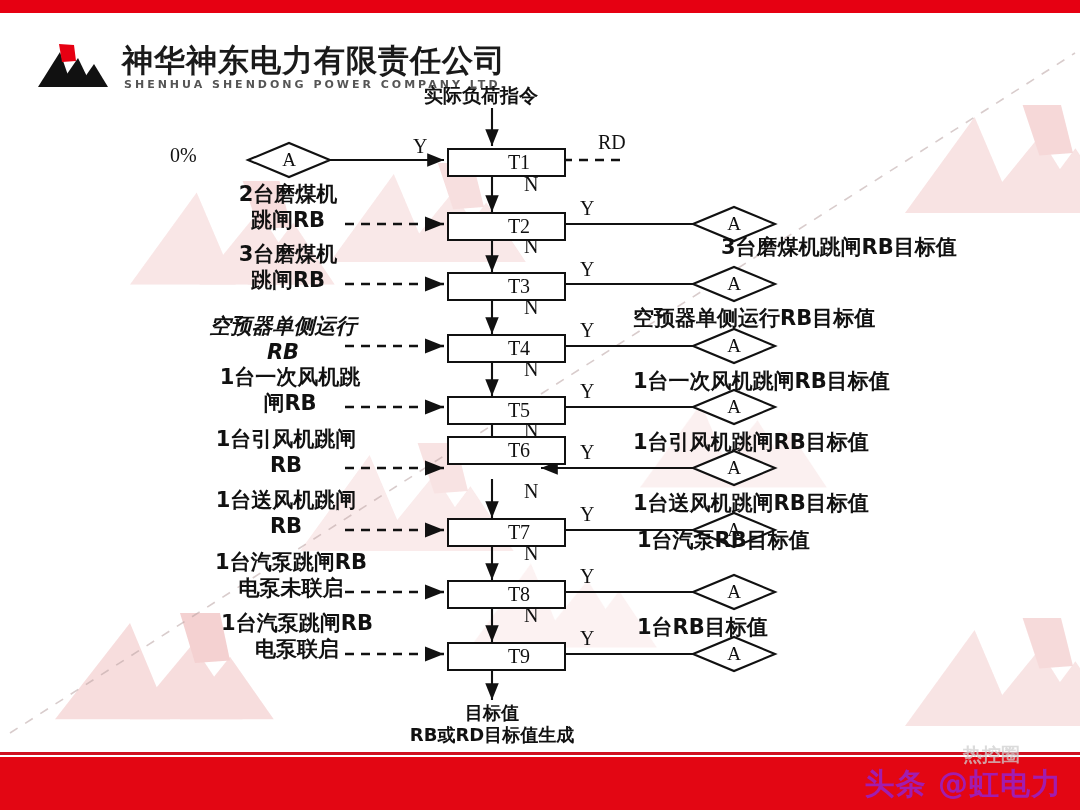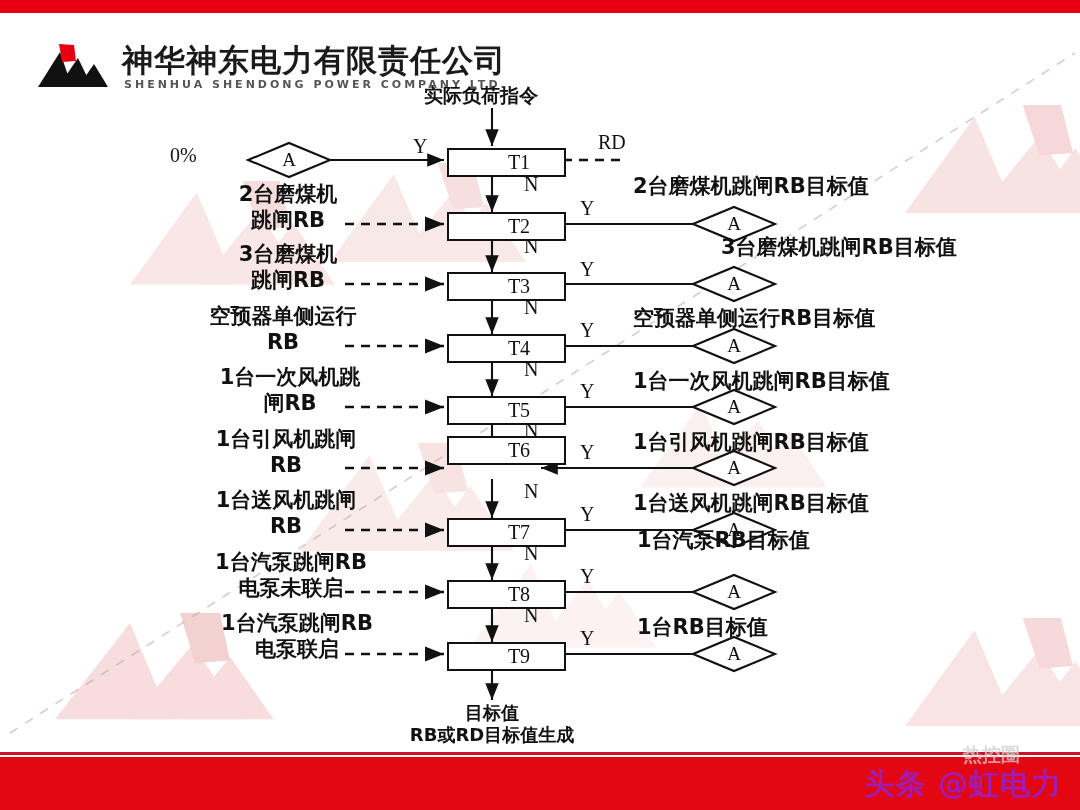--- a/index.html
+++ b/index.html
@@ -266,21 +266,21 @@
   <div class="lbl lbl-yn" style="left:524px;top:603px;">N</div>
 
   <div class="lbl lbl-cn center" style="left:218px;top:182px;width:140px;">
     <div>2台磨煤机</div>
     <div>跳闸RB</div>
   </div>
   <div class="lbl lbl-cn center" style="left:218px;top:242px;width:140px;">
     <div>3台磨煤机</div>
     <div>跳闸RB</div>
   </div>
-  <div class="lbl lbl-cn center" style="left:198px;top:304px;width:170px;">
+  <div class="lbl lbl-cn center" style="left:198px;top:314px;width:170px;font-style:italic;">
     <div>空预器单侧运行</div>
     <div>RB</div>
   </div>
   <div class="lbl lbl-cn center" style="left:210px;top:365px;width:160px;">
     <div>1台一次风机跳</div>
     <div>闸RB</div>
   </div>
   <div class="lbl lbl-cn center" style="left:206px;top:427px;width:160px;">
     <div>1台引风机跳闸</div>
     <div>RB</div>
@@ -291,21 +291,20 @@
   </div>
   <div class="lbl lbl-cn center" style="left:206px;top:550px;width:170px;">
     <div>1台汽泵跳闸RB</div>
     <div>电泵未联启</div>
   </div>
   <div class="lbl lbl-cn center" style="left:212px;top:611px;width:170px;">
     <div>1台汽泵跳闸RB</div>
     <div>电泵联启</div>
   </div>
 
-  <div class="lbl lbl-cn" style="left:633px;top:174px;">2台磨煤机跳闸RB目标值</div>
   <div class="lbl lbl-cn" style="left:721px;top:235px;">3台磨煤机跳闸RB目标值</div>
   <div class="lbl lbl-cn" style="left:633px;top:306px;">空预器单侧运行RB目标值</div>
   <div class="lbl lbl-cn" style="left:633px;top:369px;">1台一次风机跳闸RB目标值</div>
   <div class="lbl lbl-cn" style="left:633px;top:430px;">1台引风机跳闸RB目标值</div>
   <div class="lbl lbl-cn" style="left:633px;top:491px;">1台送风机跳闸RB目标值</div>
   <div class="lbl lbl-cn" style="left:637px;top:528px;">1台汽泵RB目标值</div>
   <div class="lbl lbl-cn" style="left:637px;top:615px;">1台RB目标值</div>
 
   <div class="lbl lbl-cn center" style="left:372px;top:702px;width:240px;font-size:18px;">
     <div>目标值</div>

